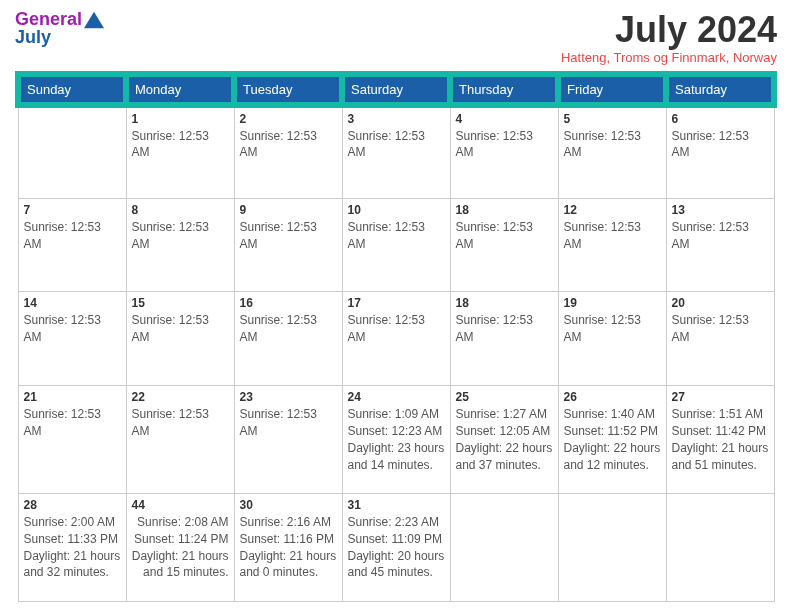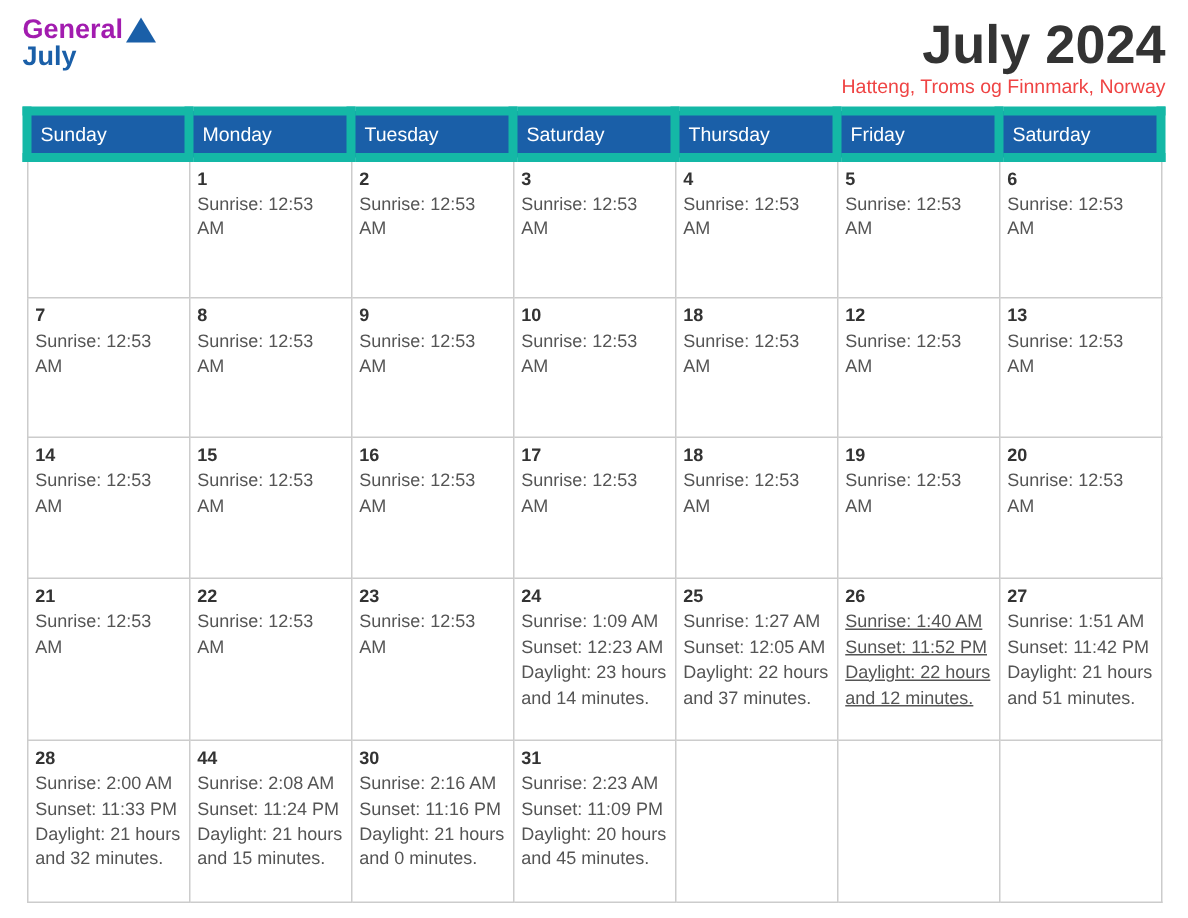--- a/index.html
+++ b/index.html
@@ -234,41 +234,41 @@
 Daylight: 23 hours and 14 minutes.</div>
           </td>
           <td>
             <span class="day-num">25</span>
             <div class="day-info" style="white-space: pre-line;">Sunrise: 1:27 AM
 Sunset: 12:05 AM
 Daylight: 22 hours and 37 minutes.</div>
           </td>
           <td>
             <span class="day-num">26</span>
-            <div class="day-info" style="white-space: pre-line; text-decoration: underline;">Sunrise: 1:40 AM
+            <div class="day-info" style="white-space: pre-line;">Sunrise: 1:40 AM
 Sunset: 11:52 PM
 Daylight: 22 hours and 12 minutes.</div>
           </td>
           <td>
             <span class="day-num">27</span>
             <div class="day-info" style="white-space: pre-line;">Sunrise: 1:51 AM
 Sunset: 11:42 PM
 Daylight: 21 hours and 51 minutes.</div>
           </td>
         </tr>
         <tr>
           <td>
             <span class="day-num">28</span>
             <div class="day-info" style="white-space: pre-line;">Sunrise: 2:00 AM
 Sunset: 11:33 PM
 Daylight: 21 hours and 32 minutes.</div>
           </td>
           <td>
             <span class="day-num">44</span>
-            <div class="day-info" style="white-space: pre-line;">Sunrise: 2:08 AM
+            <div class="day-info" style="white-space: pre-line; text-align: right;">Sunrise: 2:08 AM
 Sunset: 11:24 PM
 Daylight: 21 hours and 15 minutes.</div>
           </td>
           <td>
             <span class="day-num">30</span>
             <div class="day-info" style="white-space: pre-line;">Sunrise: 2:16 AM
 Sunset: 11:16 PM
 Daylight: 21 hours and 0 minutes.</div>
           </td>
           <td>

